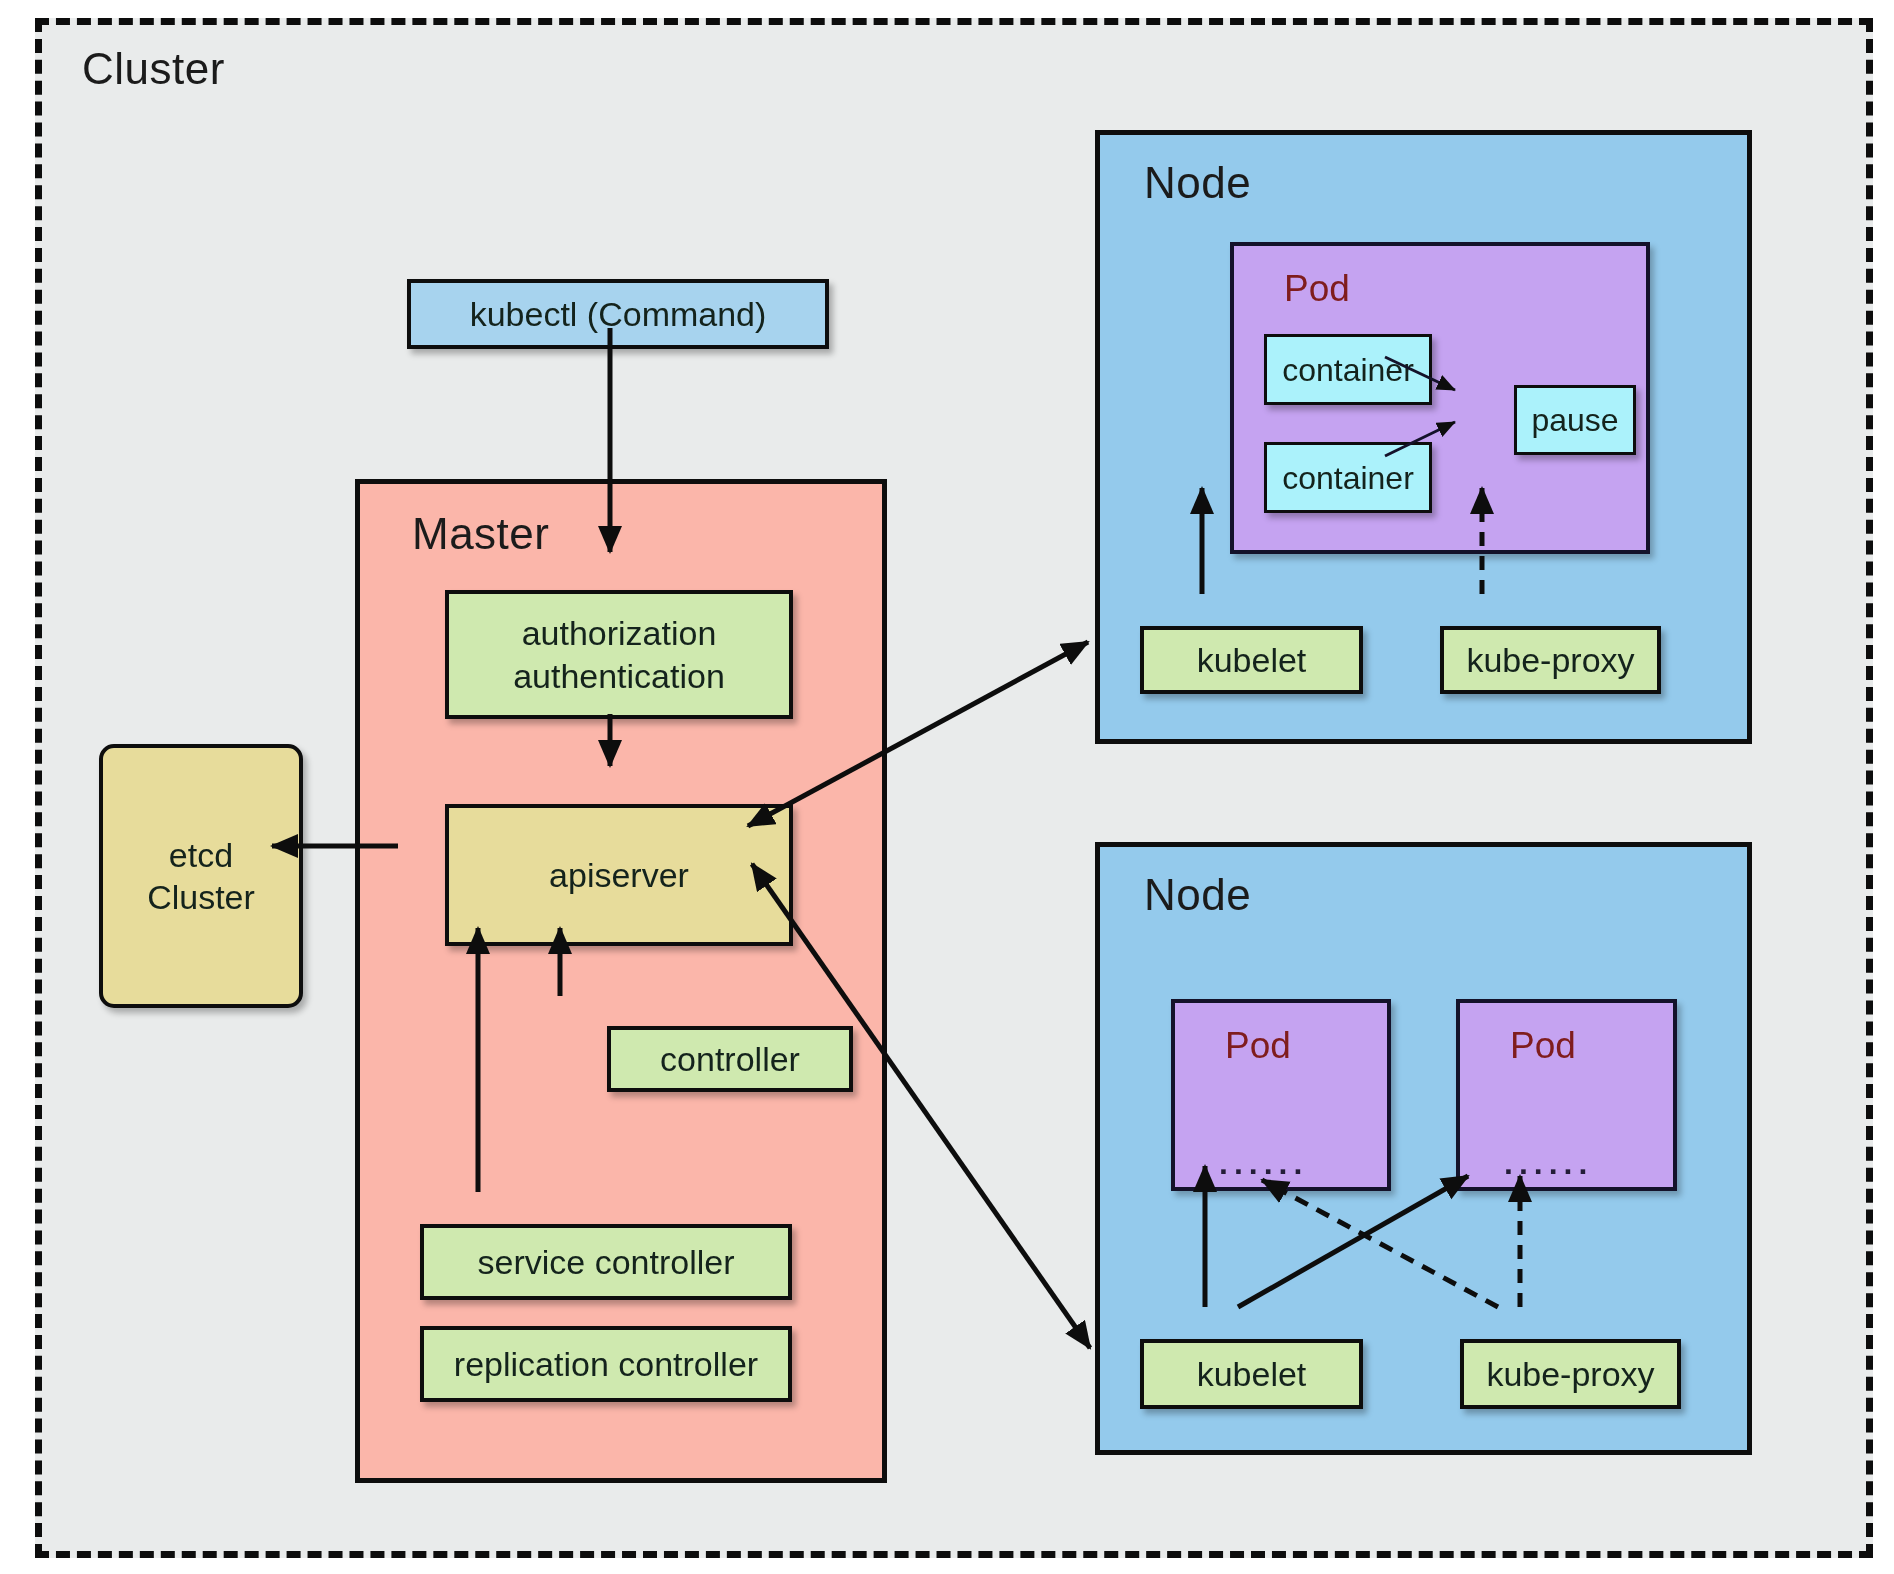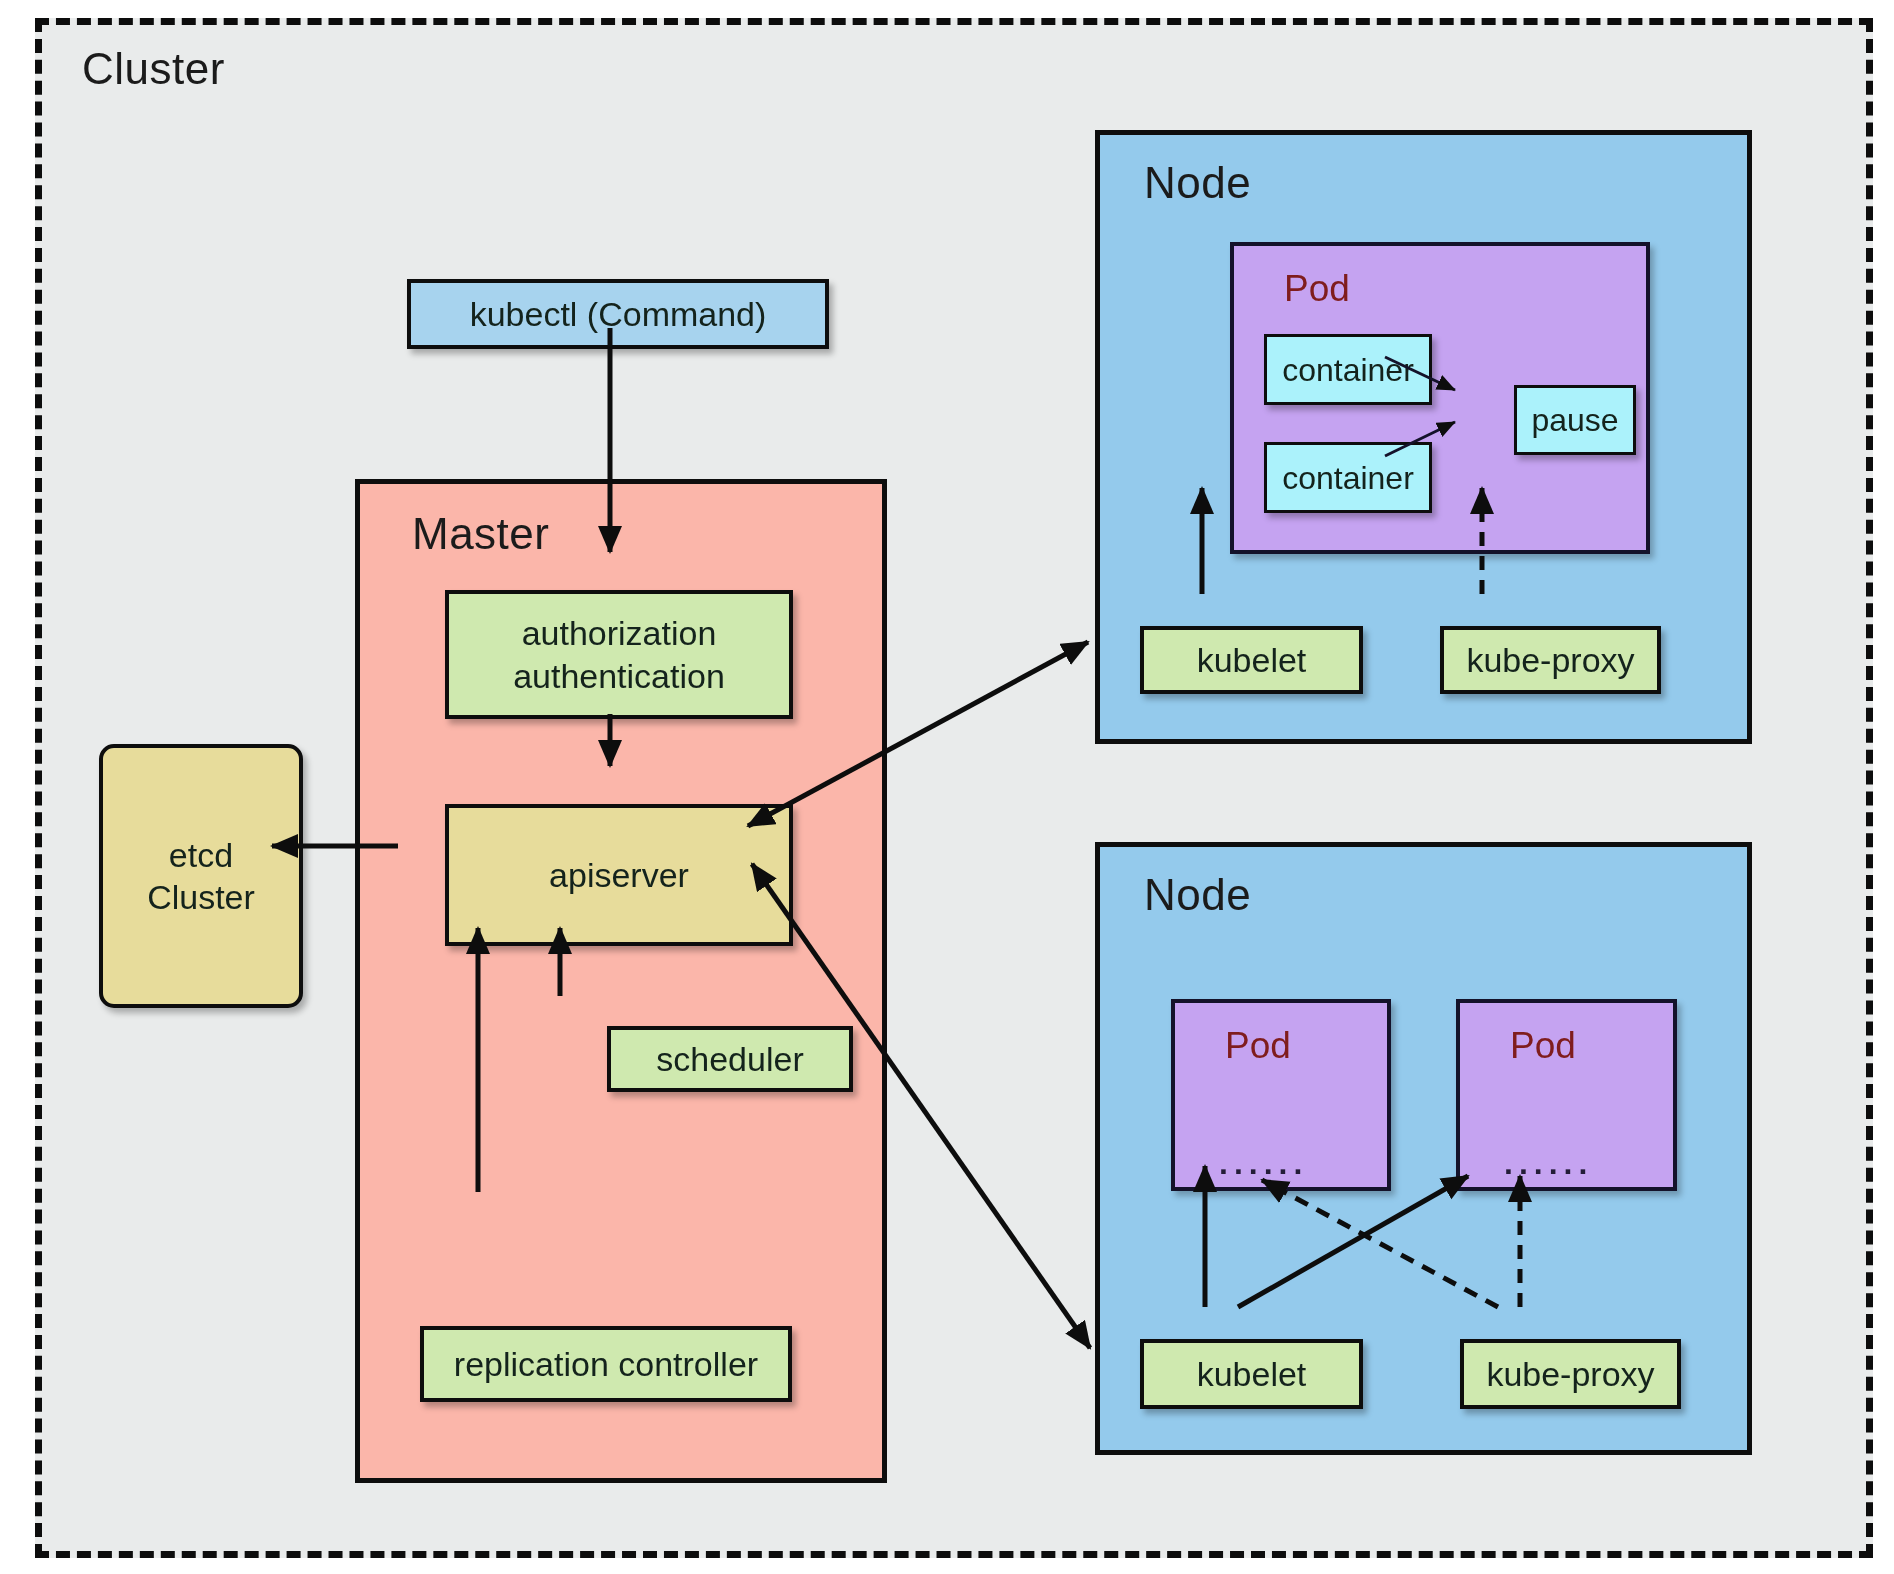--- a/index.html
+++ b/index.html
@@ -102,23 +102,26 @@
       <div id="auth" class="box lbox green">
         <span>authorization</span>
         <span>authentication</span>
       </div>
 
       <div id="apiserver" class="box lbox khaki">
         <span>apiserver</span>
       </div>
 
       <div id="scheduler" class="box lbox green">
-        <span>scheduler</span>
-      </div>
-
+        <span>controller</span>
+      </div>
+
+      <div id="service-controller" class="box lbox green">
+        <span>service controller</span>
+      </div>
 
       <div id="replication-controller" class="box lbox green">
         <span>replication controller</span>
       </div>
     </div>
 
     <div id="node-top" class="box panel">
       <div class="big-label">Node</div>
 
       <div id="pod-top" class="box purple">

